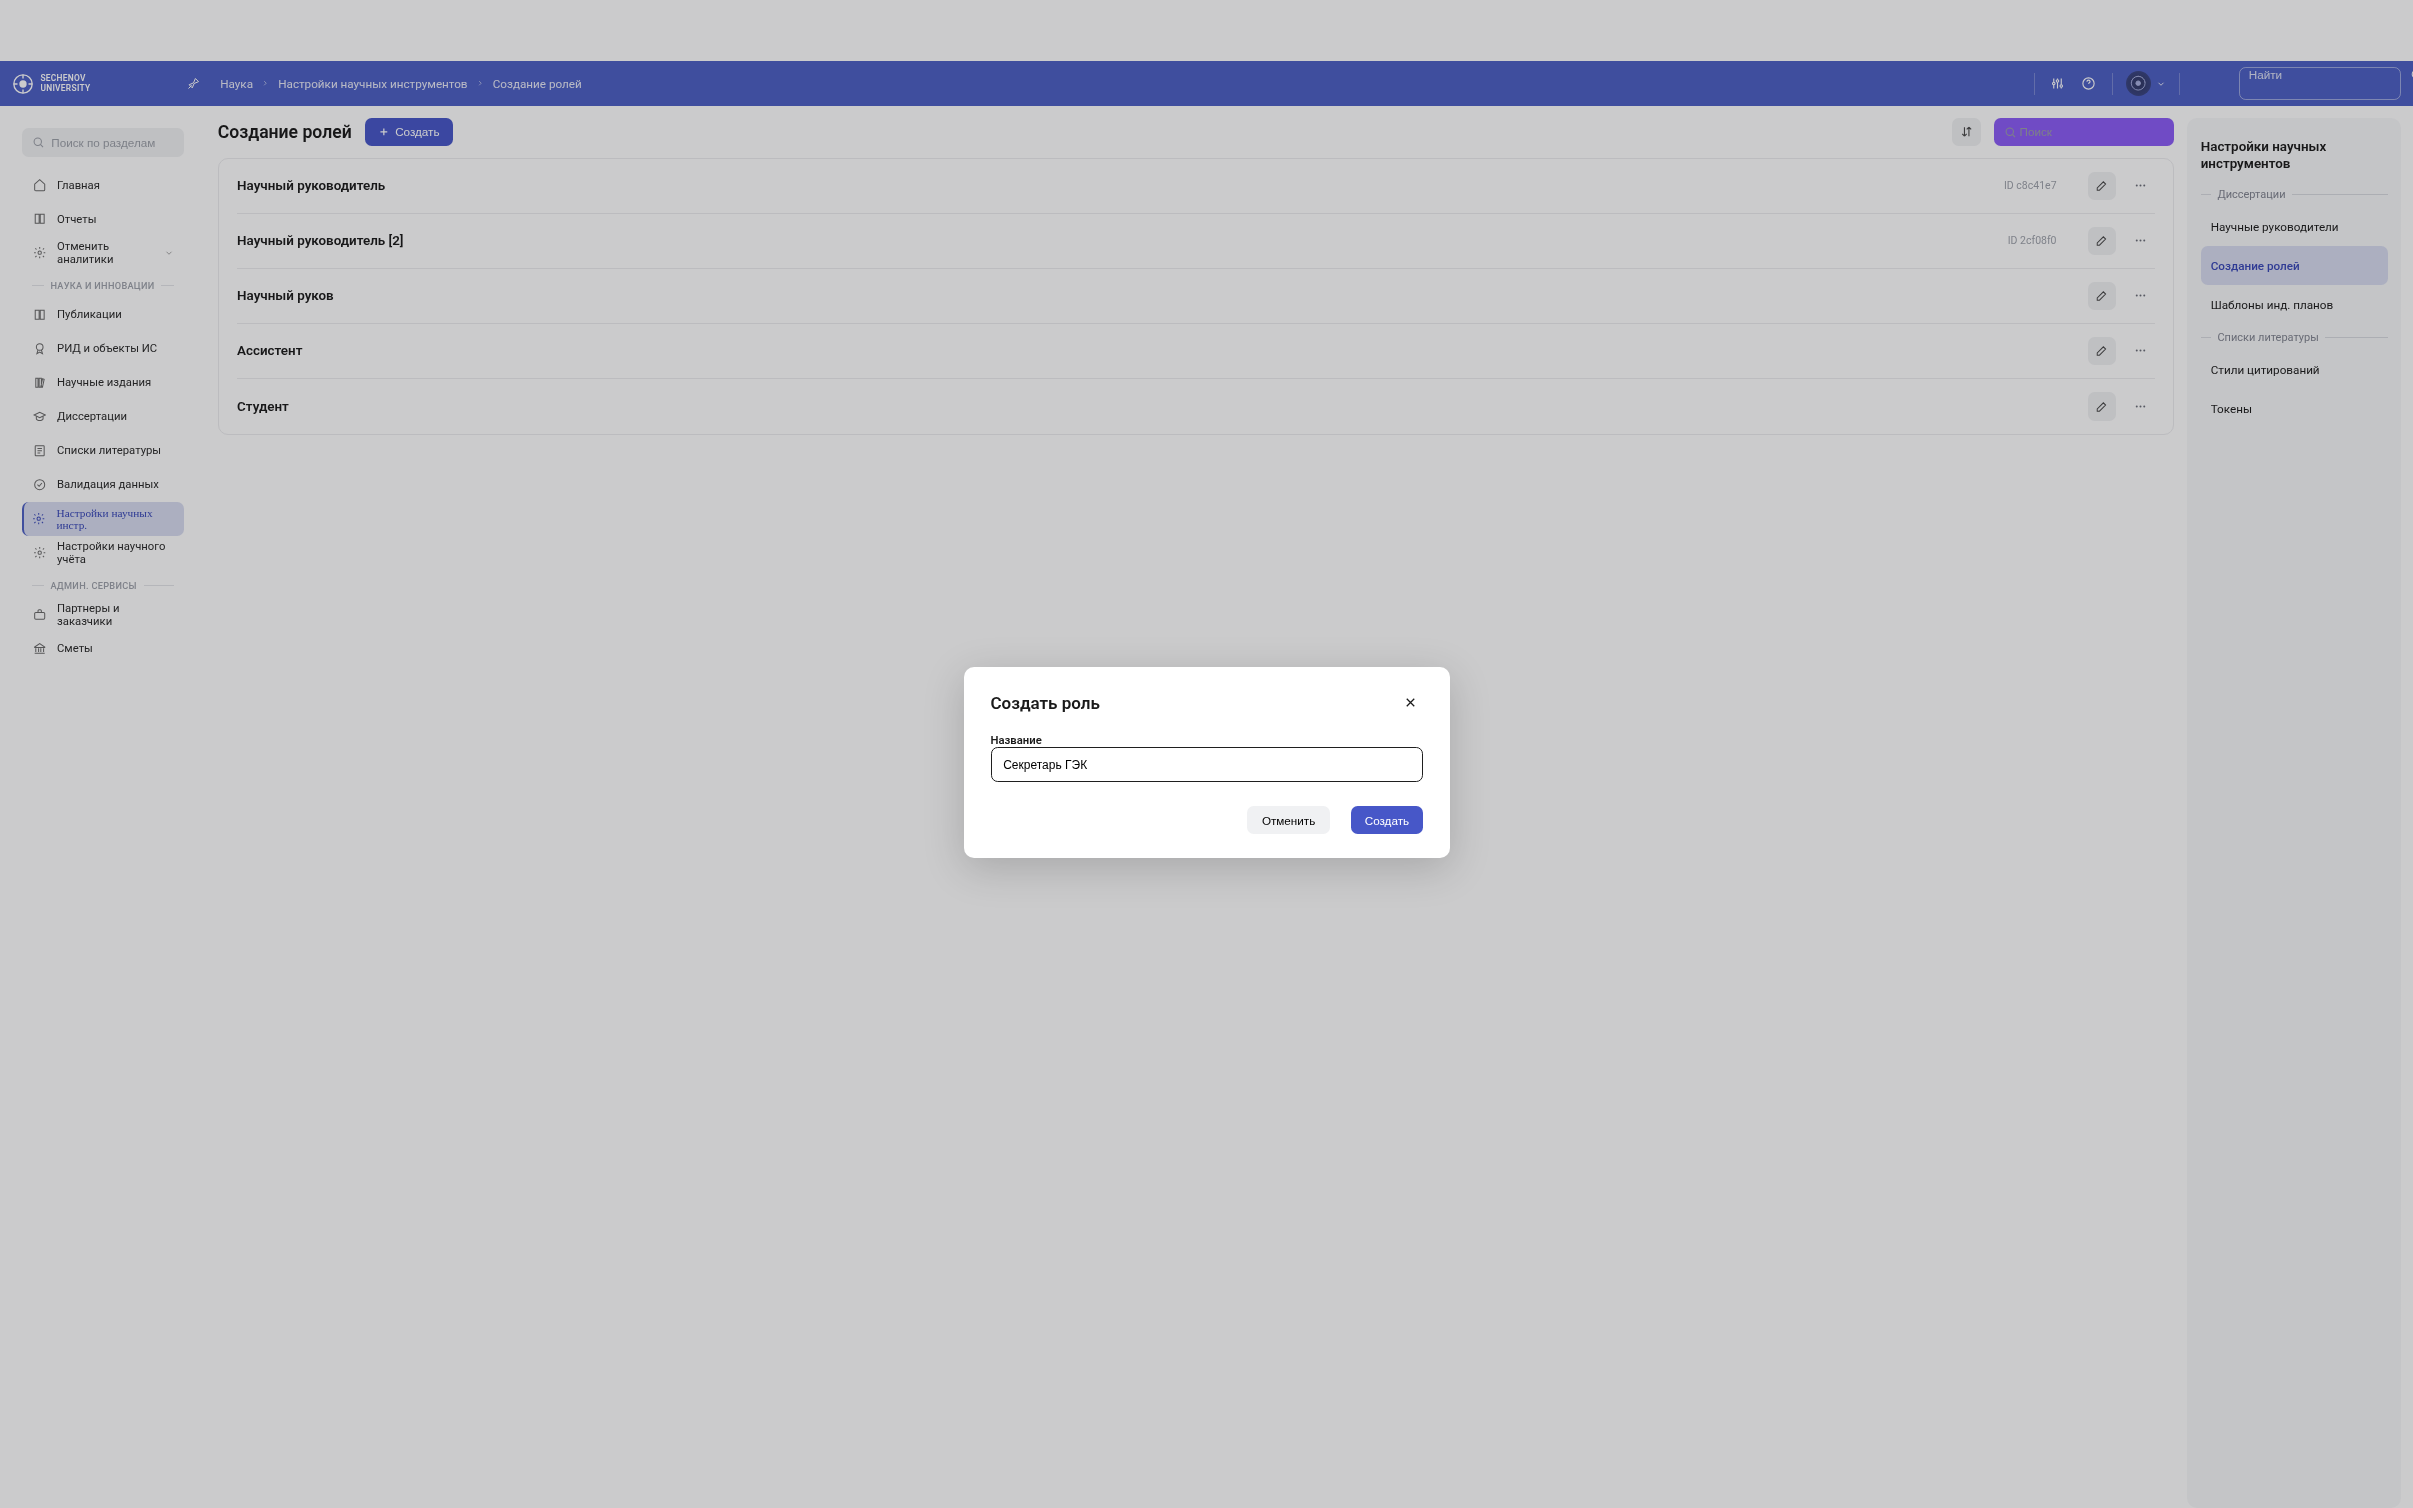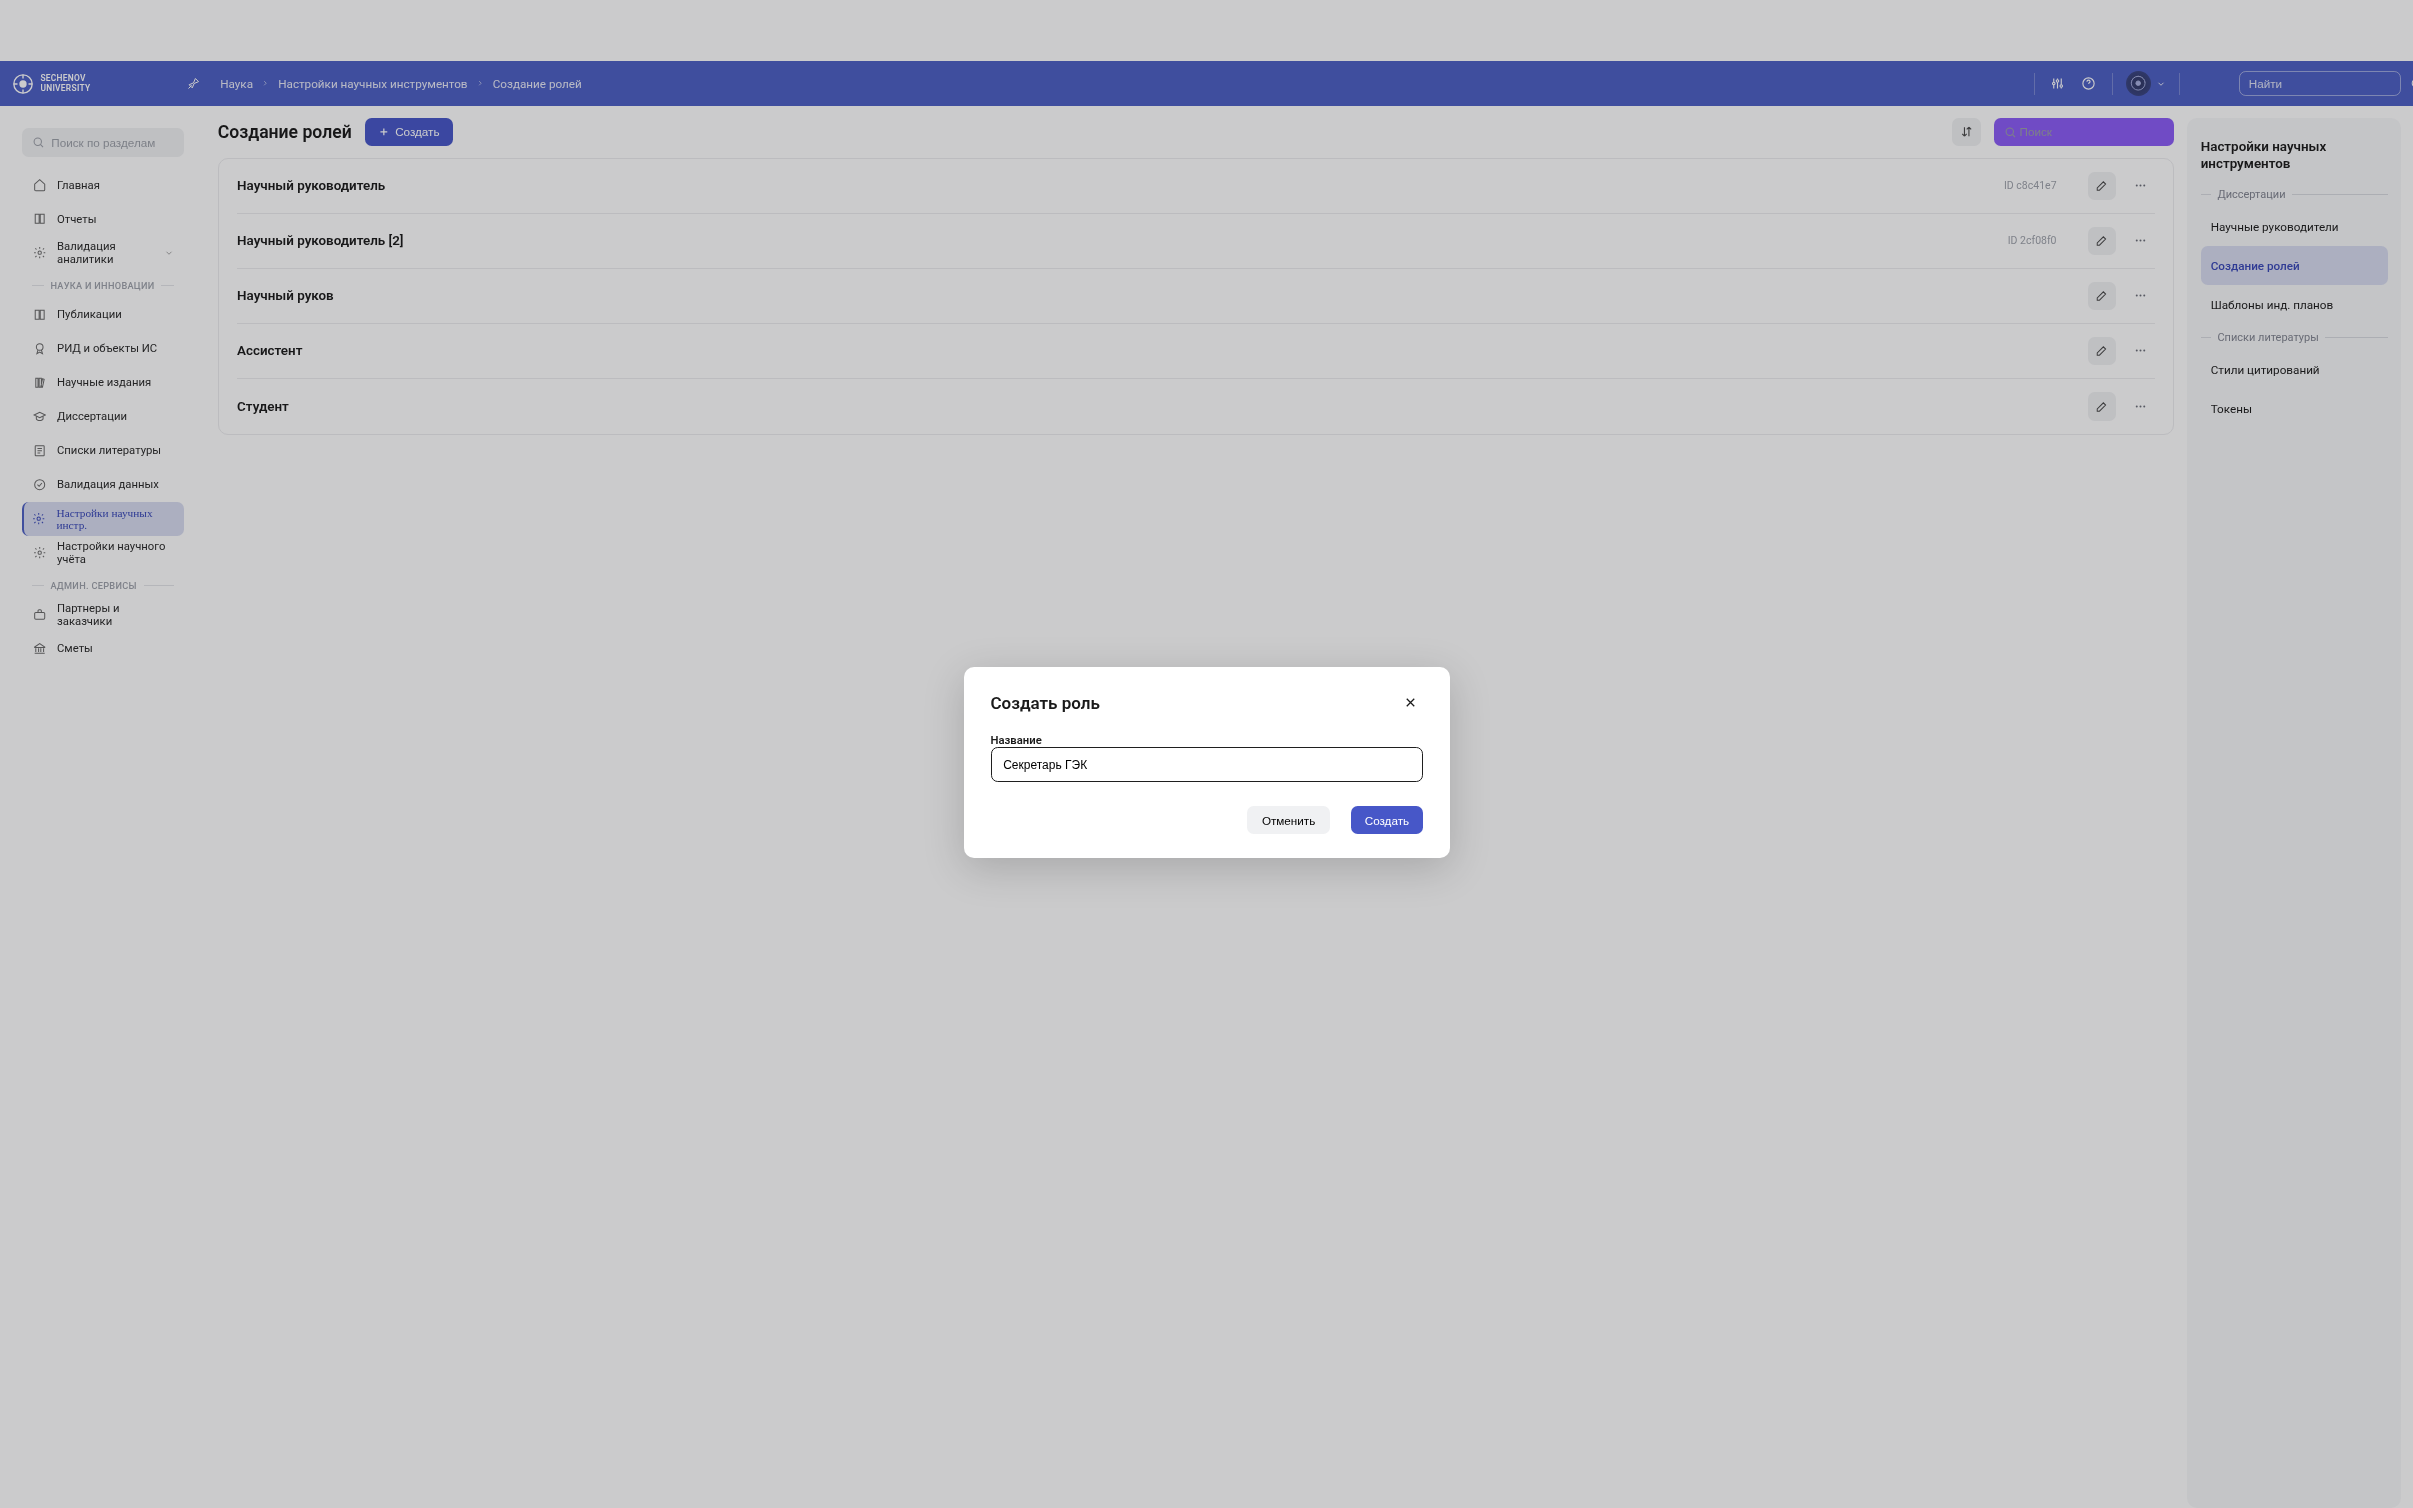--- a/index.html
+++ b/index.html
@@ -10,21 +10,21 @@
 .logo-icon { width: 22px; height: 22px; }
 .logo-text { font-size: 8.4px; line-height: 9.2px; font-weight: 600; letter-spacing: 0.3px; }
 .pin-btn { width: 23.5px; height: 23.5px; display: flex; align-items: center; justify-content: center; cursor: pointer; }
 .breadcrumbs { display: flex; align-items: center; gap: 8.4px; font-size: 11.7px; color: #e8e9f6; }
 .breadcrumbs .chev { opacity: 0.6; }
 .top-right { margin-left: auto; display: flex; align-items: center; gap: 13.4px; }
 .top-divider { width: 0.8px; height: 22px; background: rgba(255,255,255,0.25); }
 .top-icon { width: 18.4px; height: 18.4px; display: flex; align-items: center; justify-content: center; cursor: pointer; }
 .avatar-wrap { display: flex; align-items: center; gap: 5px; }
 .avatar { width: 25px; height: 25px; border-radius: 50%; background: radial-gradient(circle, #2e3560 0%, #3e4a8f 100%); display: flex; align-items: center; justify-content: center; }
-.top-search { width: 162px; height: 25px; border: 0.8px solid rgba(255,255,255,0.45); border-radius: 6.7px; display: flex; align-items: center; padding: 0 8.4px; gap: 6.7px; margin-left: 46px; }
+.top-search { width: 162px; height: 33px; border: 0.8px solid rgba(255,255,255,0.45); border-radius: 6.7px; display: flex; align-items: flex-start; padding: 0 8.4px; gap: 6.7px; margin-left: 46px; }
 .top-search input { flex: 1; background: transparent; border: none; color: #fff; font-size: 11.7px; outline: none; }
 .top-search input::placeholder { color: #dde0f3; }
 
 .layout { display: flex; height: calc(100vh - 106px); }
 .sidebar { width: 206px; padding: 22px; overflow-y: auto; }
 .side-search { height: 28.5px; background: #f0f1f3; border-radius: 6.7px; display: flex; align-items: center; padding: 0 10px; gap: 6.7px; margin-bottom: 11.7px; }
 .side-search input { flex: 1; border: none; background: transparent; font-size: 11.7px; outline: none; }
 .side-search input::placeholder { color: #9ca0a8; }
 .nav-item { height: 34px; display: flex; align-items: center; padding: 0 10px; gap: 10px; border-radius: 6.7px; cursor: pointer; color: #2a2a2a; font-size: 11.3px; }
 .nav-item.active { background: #d8dcf0; color: #3847b8; font-weight: 500; border-left: 2.5px solid #4c5fc4; padding-left: 7.5px; font-family: Liberation Serif, serif; }
@@ -185,21 +185,21 @@
         </span>
       <span>Отчеты</span>
     </div>
     <div class="nav-item">
       <span class="nav-icon">
           <svg width="13.4" height="13.4" viewBox="0 0 24 24" fill="none" stroke="currentColor" stroke-width="1.8">
             <circle cx="12" cy="12" r="3"></circle>
             <path d="M12 2v3M12 19v3M4.2 4.2l2.1 2.1M17.7 17.7l2.1 2.1M2 12h3M19 12h3M4.2 19.8l2.1-2.1M17.7 6.3l2.1-2.1"></path>
           </svg>
         </span>
-      <span>Валидация аналитики</span>
+      <span>Отменить аналитики</span>
       <span class="nav-chev">
           <svg width="10" height="10" viewBox="0 0 24 24" fill="none" stroke="currentColor" stroke-width="2">
             <path d="M6 9l6 6 6-6"></path>
           </svg>
         </span>
     </div>
 
     <div class="nav-section">НАУКА И ИННОВАЦИИ</div>
 
     <div class="nav-item">

